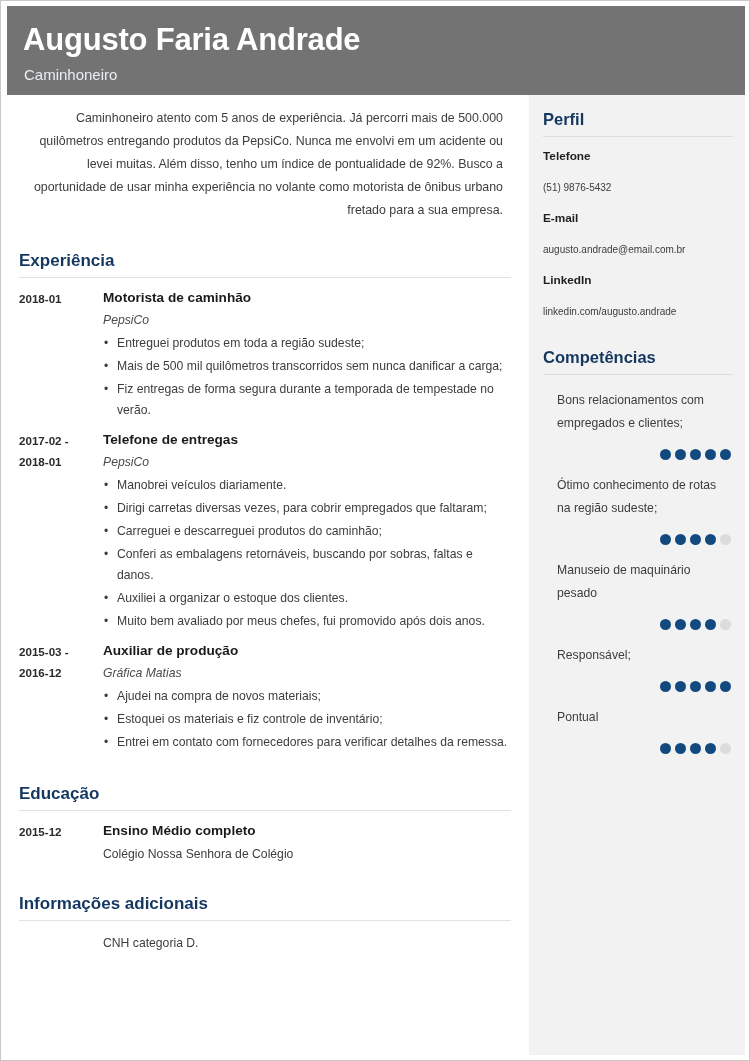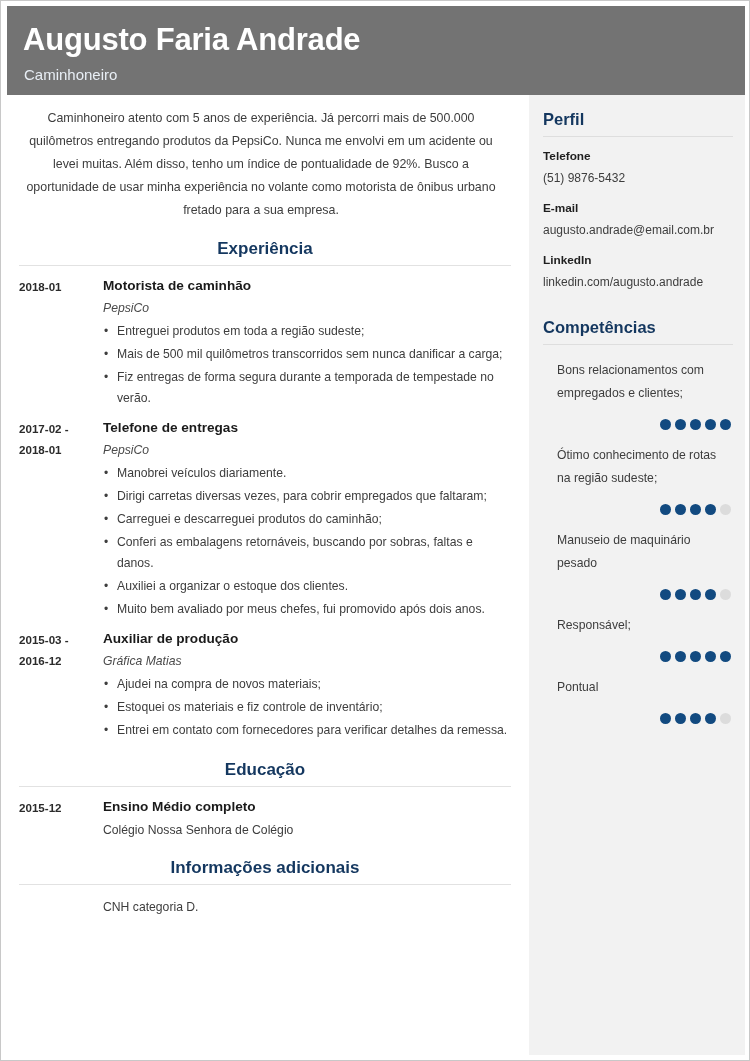--- a/index.html
+++ b/index.html
@@ -71,31 +71,30 @@
     box-sizing: border-box;
     padding: 14px 12px 0 14px;
   }
 
   
   .summary {
     color: #3d3d3d;
     font-size: 12.4px;
     line-height: 23px;
     margin: 0 8px 6px 0;
-    text-align: center;
+    text-align: right;
   }
 
   .section-title {
     color: #14375f;
     font-size: 17px;
     font-weight: bold;
-    margin: 16px 0 0 0;
+    margin: 28px 0 0 0;
     padding: 0 0 5px 0;
     line-height: 22px;
-    text-align: center;
   }
   .section-rule {
     border: 0;
     border-top: 1px solid #e2e2e2;
     margin: 0 0 9px 0;
     height: 0;
   }
 
   
   .entry {
@@ -177,23 +176,23 @@
   .contact-block { margin: 0 0 11px 0; }
   .contact-label {
     color: #1f1f1f;
     font-size: 11.8px;
     font-weight: bold;
     line-height: 19px;
     margin: 0;
   }
   .contact-value {
     color: #3d3d3d;
-    font-size: 12px;
+    font-size: 10px;
     line-height: 20px;
-    margin: 2px 0 0 0;
+    margin: 12px 0 0 0;
     word-break: break-word;
   }
   .skills-gap { height: 14px; }
   .skill { margin: 0 0 8px 0; }
   .skill-name {
     color: #3d3d3d;
     font-size: 12.2px;
     line-height: 23px;
     margin: 14px;
   }

